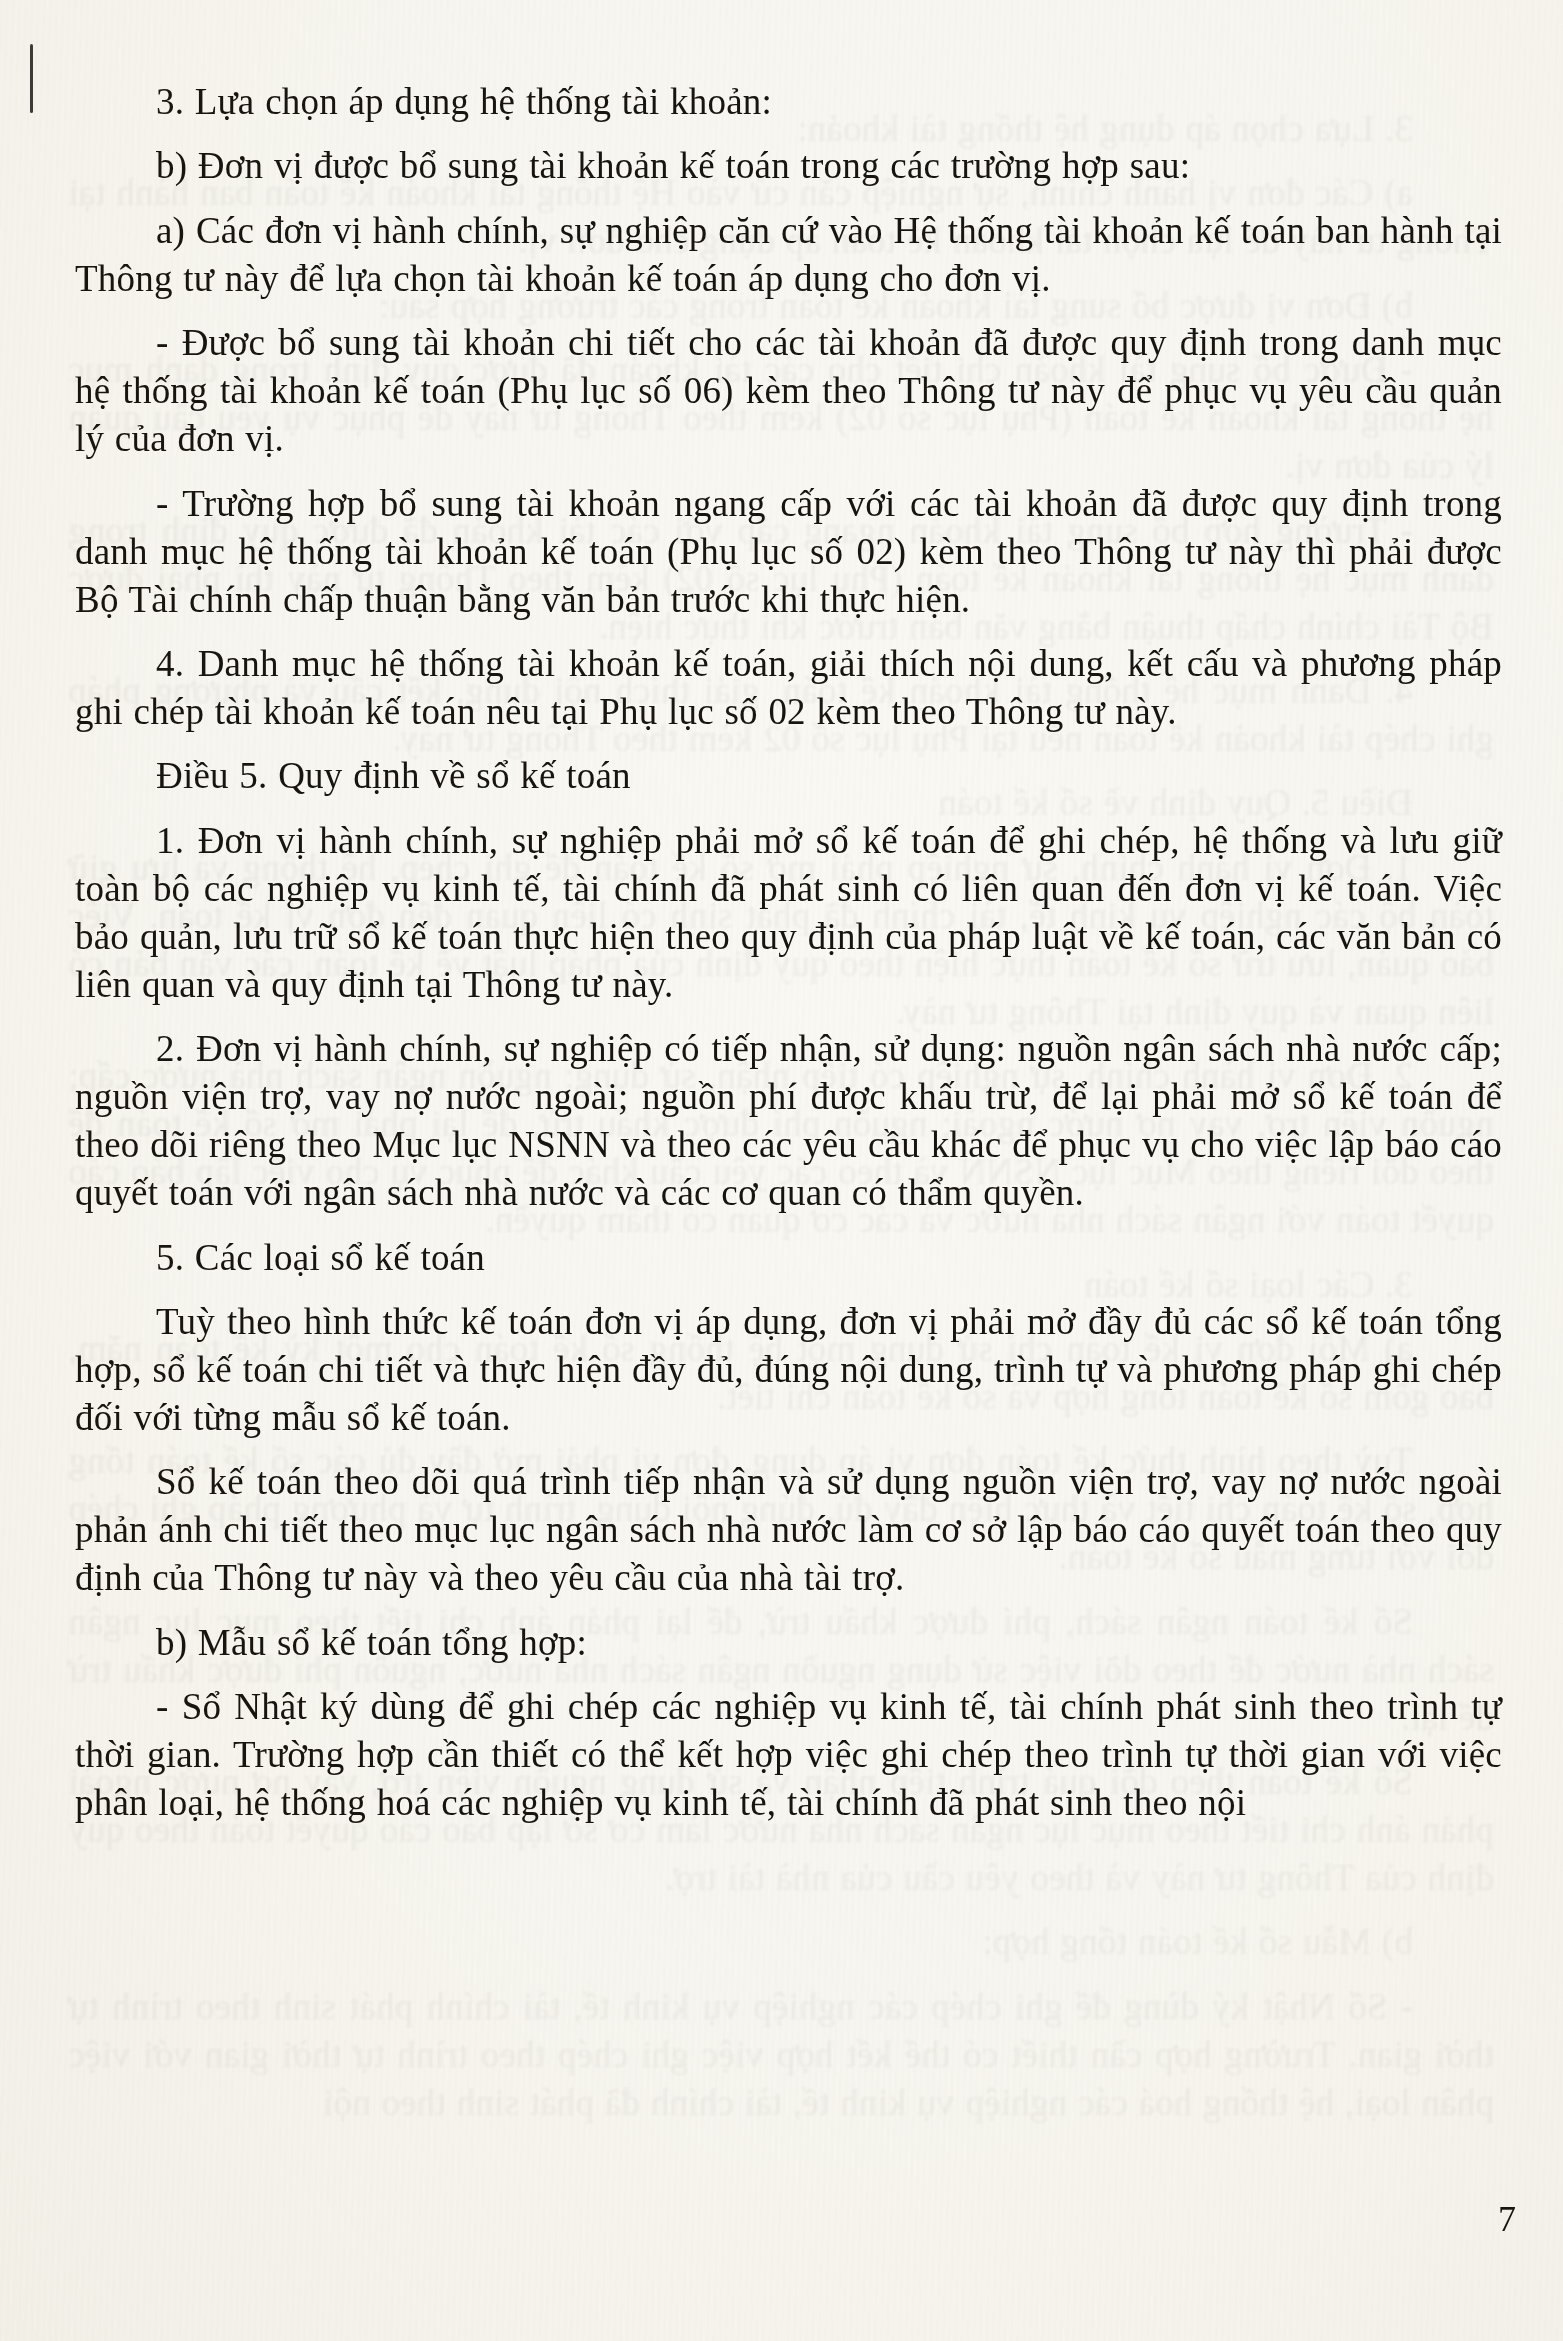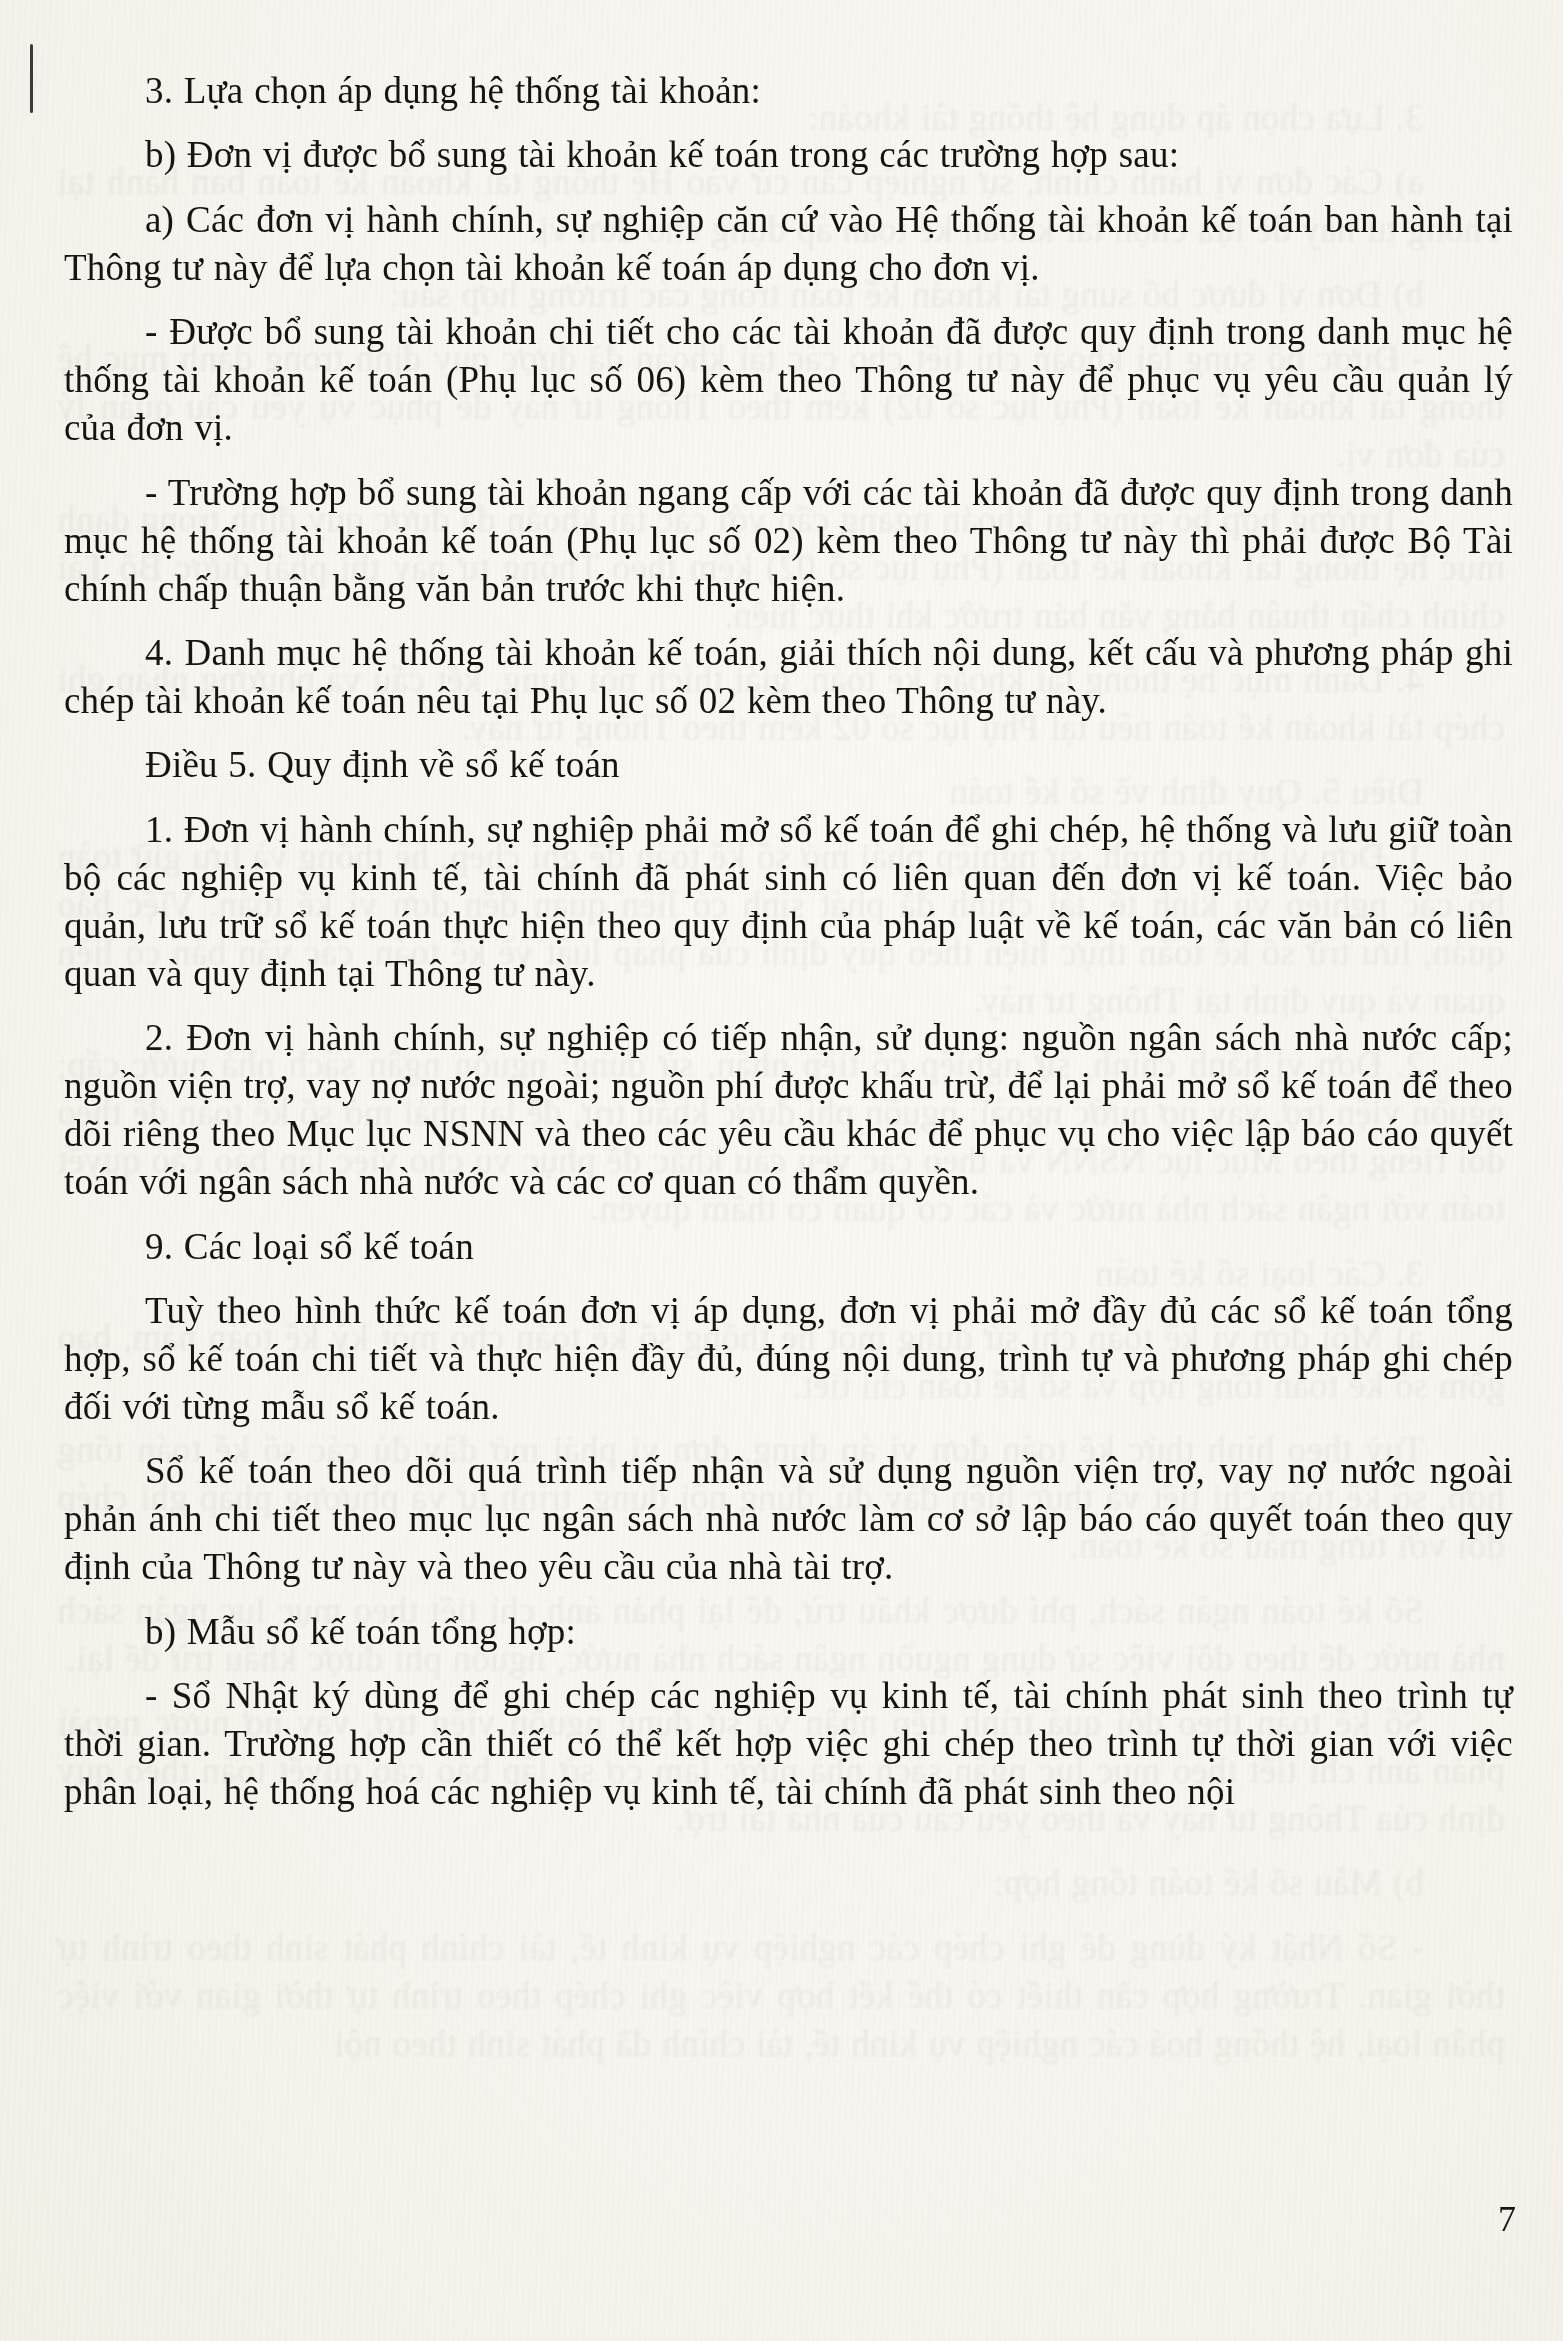--- a/index.html
+++ b/index.html
@@ -26,21 +26,21 @@
   .text-block {
     position: absolute;
     top: 65px;
     left: 0;
     width: 1563px;
     box-sizing: border-box;
     padding: 0 48px 0 62px;
   }
 
   .para {
-    margin: 2px;
+    margin: 13px;
     font-size: 37px;
     line-height: 48px;
     text-align: justify;
     text-indent: 81px;
     word-spacing: 1.2px;
     letter-spacing: 0.2px;
   }
   .para + .para { margin-top: 16.4px; }
   .para.heading { font-weight: normal; }
 
@@ -102,21 +102,21 @@
   <div class="text-block">
       <p class="para normal">3. Lựa chọn áp dụng hệ thống tài khoản:</p>
       <p class="para normal">b) Đơn vị được bổ sung tài khoản kế toán trong các trường hợp sau:</p>
       <p class="para normal">a) Các đơn vị hành chính, sự nghiệp căn cứ vào Hệ thống tài khoản kế toán ban hành tại Thông tư này để lựa chọn tài khoản kế toán áp dụng cho đơn vị.</p>
       <p class="para normal">- Được bổ sung tài khoản chi tiết cho các tài khoản đã được quy định trong danh mục hệ thống tài khoản kế toán (Phụ lục số 06) kèm theo Thông tư này để phục vụ yêu cầu quản lý của đơn vị.</p>
       <p class="para normal">- Trường hợp bổ sung tài khoản ngang cấp với các tài khoản đã được quy định trong danh mục hệ thống tài khoản kế toán (Phụ lục số 02) kèm theo Thông tư này thì phải được Bộ Tài chính chấp thuận bằng văn bản trước khi thực hiện.</p>
       <p class="para normal">4. Danh mục hệ thống tài khoản kế toán, giải thích nội dung, kết cấu và phương pháp ghi chép tài khoản kế toán nêu tại Phụ lục số 02 kèm theo Thông tư này.</p>
       <p class="para heading">Điều 5. Quy định về sổ kế toán</p>
       <p class="para normal">1. Đơn vị hành chính, sự nghiệp phải mở sổ kế toán để ghi chép, hệ thống và lưu giữ toàn bộ các nghiệp vụ kinh tế, tài chính đã phát sinh có liên quan đến đơn vị kế toán. Việc bảo quản, lưu trữ sổ kế toán thực hiện theo quy định của pháp luật về kế toán, các văn bản có liên quan và quy định tại Thông tư này.</p>
       <p class="para normal">2. Đơn vị hành chính, sự nghiệp có tiếp nhận, sử dụng: nguồn ngân sách nhà nước cấp; nguồn viện trợ, vay nợ nước ngoài; nguồn phí được khấu trừ, để lại phải mở sổ kế toán để theo dõi riêng theo Mục lục NSNN và theo các yêu cầu khác để phục vụ cho việc lập báo cáo quyết toán với ngân sách nhà nước và các cơ quan có thẩm quyền.</p>
-      <p class="para normal">9. Các loại sổ kế toán</p>
+      <p class="para normal">5. Các loại sổ kế toán</p>
       <p class="para normal">Tuỳ theo hình thức kế toán đơn vị áp dụng, đơn vị phải mở đầy đủ các sổ kế toán tổng hợp, sổ kế toán chi tiết và thực hiện đầy đủ, đúng nội dung, trình tự và phương pháp ghi chép đối với từng mẫu sổ kế toán.</p>
       <p class="para normal">Sổ kế toán theo dõi quá trình tiếp nhận và sử dụng nguồn viện trợ, vay nợ nước ngoài phản ánh chi tiết theo mục lục ngân sách nhà nước làm cơ sở lập báo cáo quyết toán theo quy định của Thông tư này và theo yêu cầu của nhà tài trợ.</p>
       <p class="para normal">b) Mẫu sổ kế toán tổng hợp:</p>
       <p class="para normal">- Sổ Nhật ký dùng để ghi chép các nghiệp vụ kinh tế, tài chính phát sinh theo trình tự thời gian. Trường hợp cần thiết có thể kết hợp việc ghi chép theo trình tự thời gian với việc phân loại, hệ thống hoá các nghiệp vụ kinh tế, tài chính đã phát sinh theo nội</p>
     </div>
   <div class="artifact-line"></div>
   <span class="page-number">7</span>
 </div>
 
 

